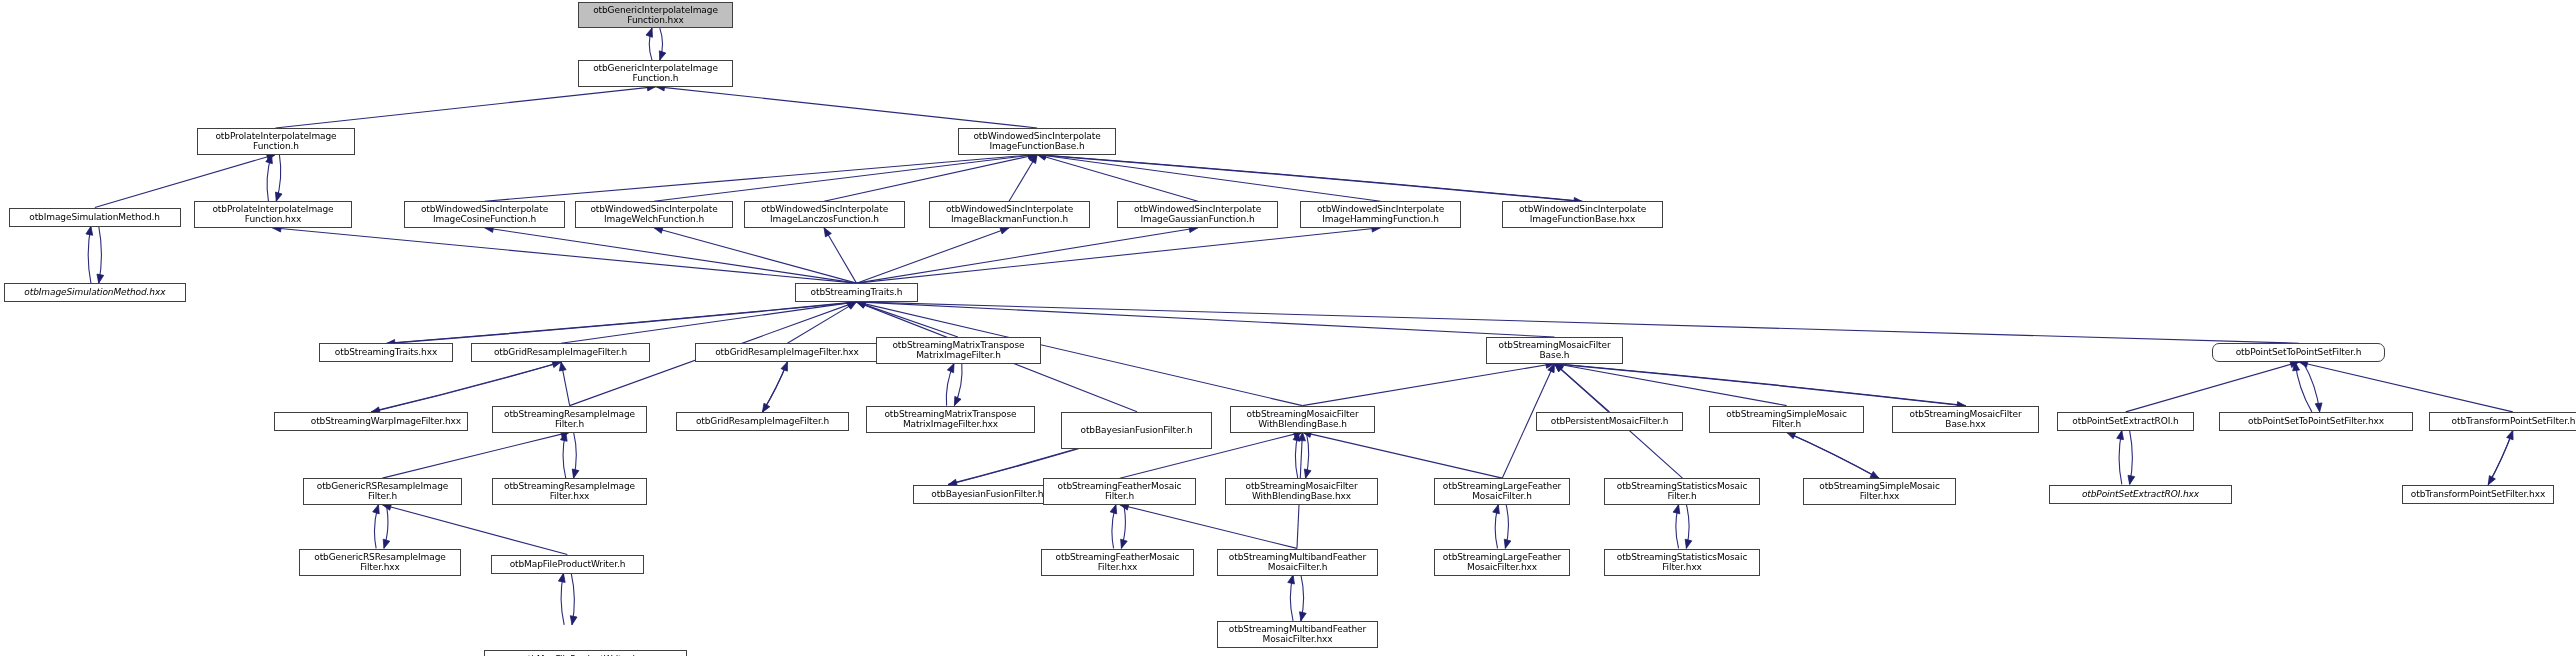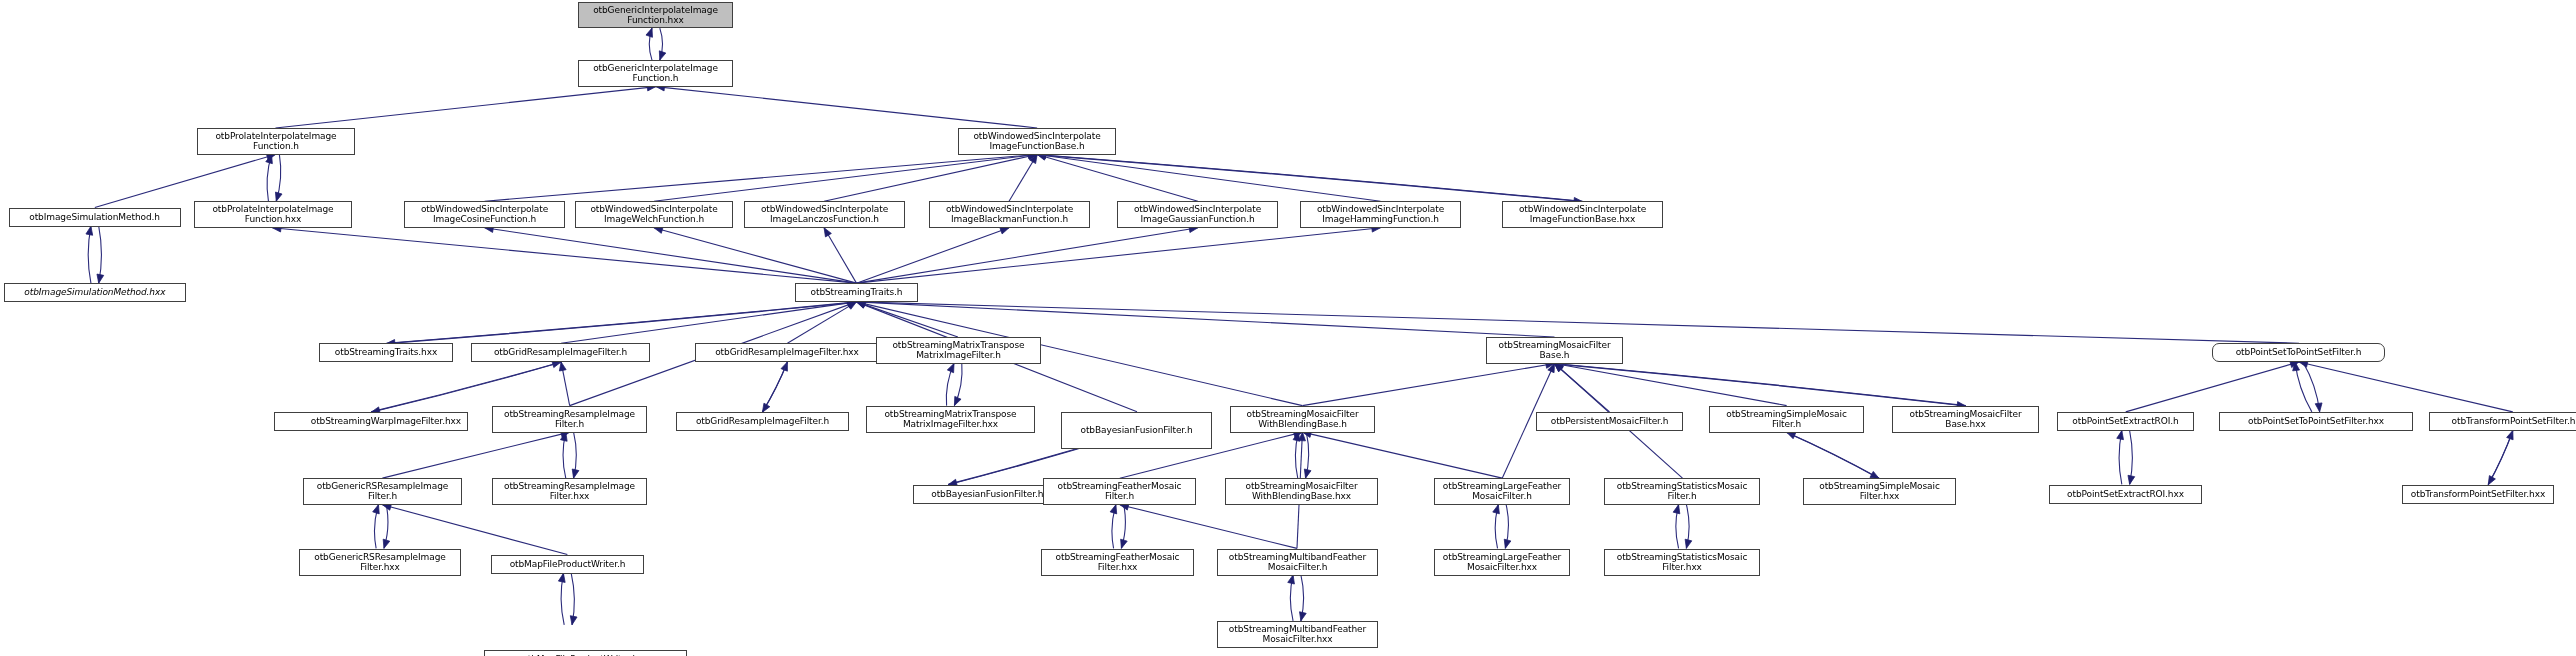--- a/index.html
+++ b/index.html
@@ -283,21 +283,21 @@
       <div class="node" style="left: 1043px; top: 478px; width: 153px; height: 26.5px;">otbStreamingFeatherMosaic
 Filter.h</div>
       <div class="node" style="left: 1225px; top: 478px; width: 153px; height: 26.5px;">otbStreamingMosaicFilter
 WithBlendingBase.hxx</div>
       <div class="node" style="left: 1434px; top: 478px; width: 136px; height: 26.5px;">otbStreamingLargeFeather
 MosaicFilter.h</div>
       <div class="node" style="left: 1604px; top: 478px; width: 156px; height: 26.5px;">otbStreamingStatisticsMosaic
 Filter.h</div>
       <div class="node" style="left: 1803px; top: 478px; width: 153px; height: 26.5px;">otbStreamingSimpleMosaic
 Filter.hxx</div>
-      <div class="node" style="left: 2049px; top: 485px; width: 153px; height: 19px;">otbPointSetExtractROI.hxx</div>
+      <div class="node" style="left: 2049px; top: 485px; width: 183px; height: 19px; font-style: italic;">otbPointSetExtractROI.hxx</div>
       <div class="node" style="left: 2402px; top: 485px; width: 152px; height: 19px;">otbTransformPointSetFilter.hxx</div>
       <div class="node" style="left: 299px; top: 549px; width: 162px; height: 26.5px;">otbGenericRSResampleImage
 Filter.hxx</div>
       <div class="node" style="left: 491px; top: 555px; width: 153px; height: 19px;">otbMapFileProductWriter.h</div>
       <div class="node" style="left: 1041px; top: 549px; width: 153px; height: 26.5px;">otbStreamingFeatherMosaic
 Filter.hxx</div>
       <div class="node" style="left: 1217px; top: 549px; width: 161px; height: 26.5px;">otbStreamingMultibandFeather
 MosaicFilter.h</div>
       <div class="node" style="left: 1434px; top: 549px; width: 136px; height: 26.5px;">otbStreamingLargeFeather
 MosaicFilter.hxx</div>

